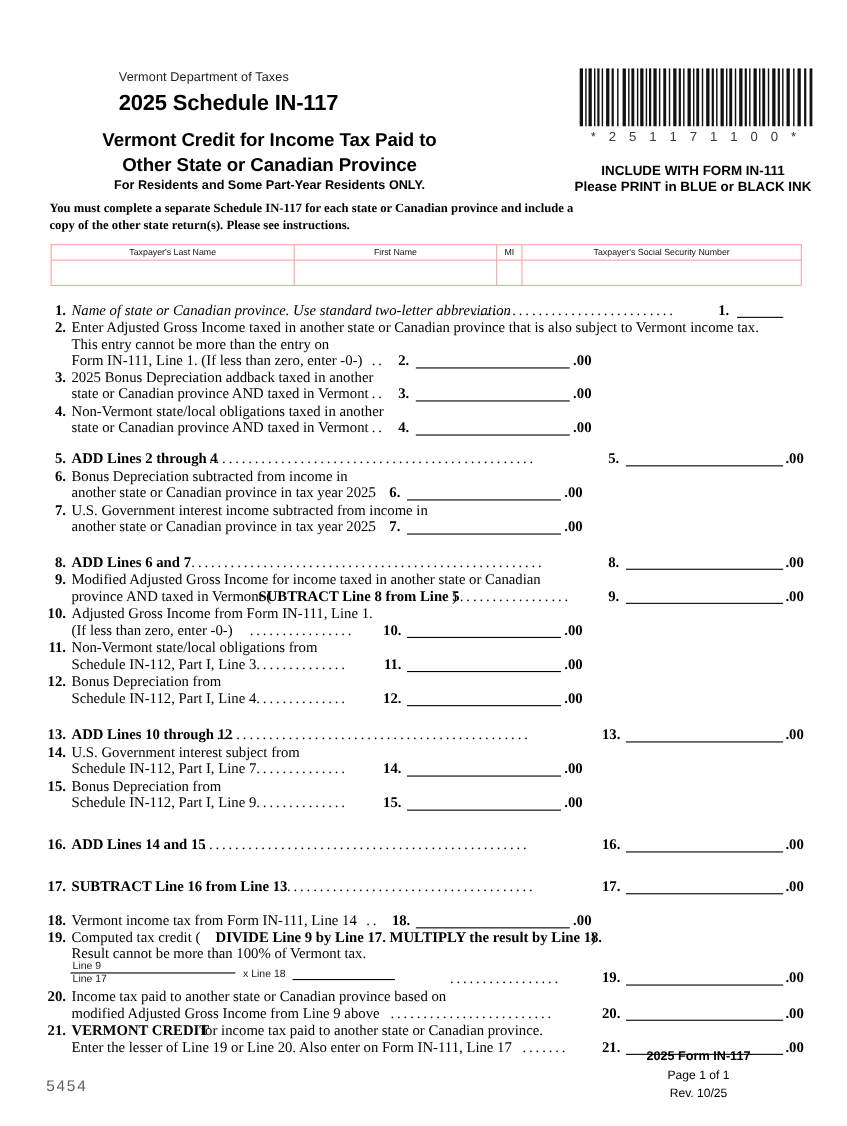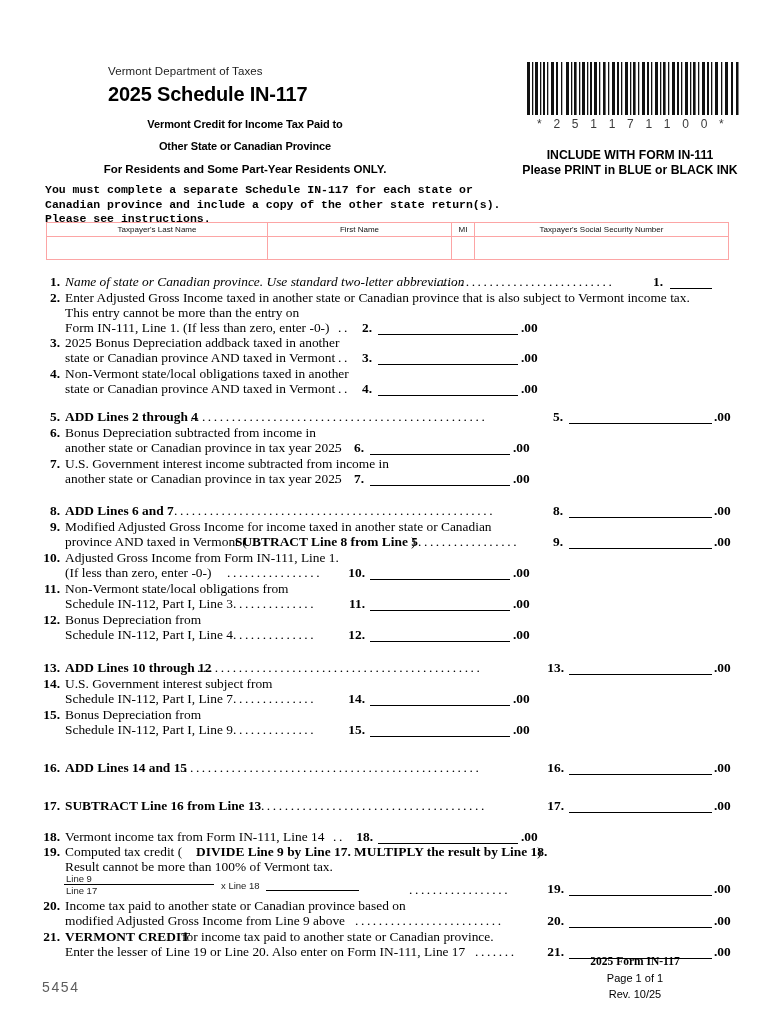--- a/index.html
+++ b/index.html
@@ -39,40 +39,40 @@
     font-family: "Liberation Sans", sans-serif;
     font-size: 20px;
     font-weight: bold;
     letter-spacing: -.2px;
   }
   .hdr-sub1, .hdr-sub2 {
     position: absolute;
     width: 400px;
     text-align: center;
     font-family: "Liberation Sans", sans-serif;
-    font-size: 11px;
+    font-size: 17px;
     font-weight: bold;
     letter-spacing: -.1px;
   }
   .hdr-sub1 { left: 45px; top: 98px; }
   .hdr-sub2 { left: 45px; top: 120px; }
   .hdr-sub3 {
     position: absolute;
     left: 45px; top: 143px;
     width: 400px;
     text-align: center;
     font-family: "Liberation Sans", sans-serif;
     font-size: 11.5px;
     font-weight: bold;
   }
   .hdr-note {
     position: absolute;
     left: 45px; top: 163px;
     width: 480px;
-    font-family: Liberation Mono, monospace;
+    font-family: Liberation Serif, serif;
     font-size: 11.5px;
     font-weight: bold;
     line-height: 14.5px;
   }
 
   
   .barcode-wrap {
     position: absolute;
     left: 525px; top: 42px;
     width: 215px;
@@ -187,21 +187,21 @@
     height: 0;
   }
 
   
   .ft1, .ft2, .ft3 {
     position: absolute;
     width: 180px;
     text-align: center;
     font-family: "Liberation Sans", sans-serif;
   }
-  .ft1 { left: 545px; top: 935px; font-size: 11.5px; font-weight: bold; font-family: Liberation Serif, serif; }
+  .ft1 { left: 545px; top: 935px; font-size: 11.5px; font-weight: bold; }
   .ft2 { left: 545px; top: 952px; font-size: 11px; }
   .ft3 { left: 545px; top: 968px; font-size: 11px; }
   .formcode {
     position: absolute;
     left: 42px; top: 959px;
     font-family: "Liberation Sans", sans-serif;
     font-size: 14px;
     letter-spacing: 1.6px;
     color: #5d5d5d;
   }

